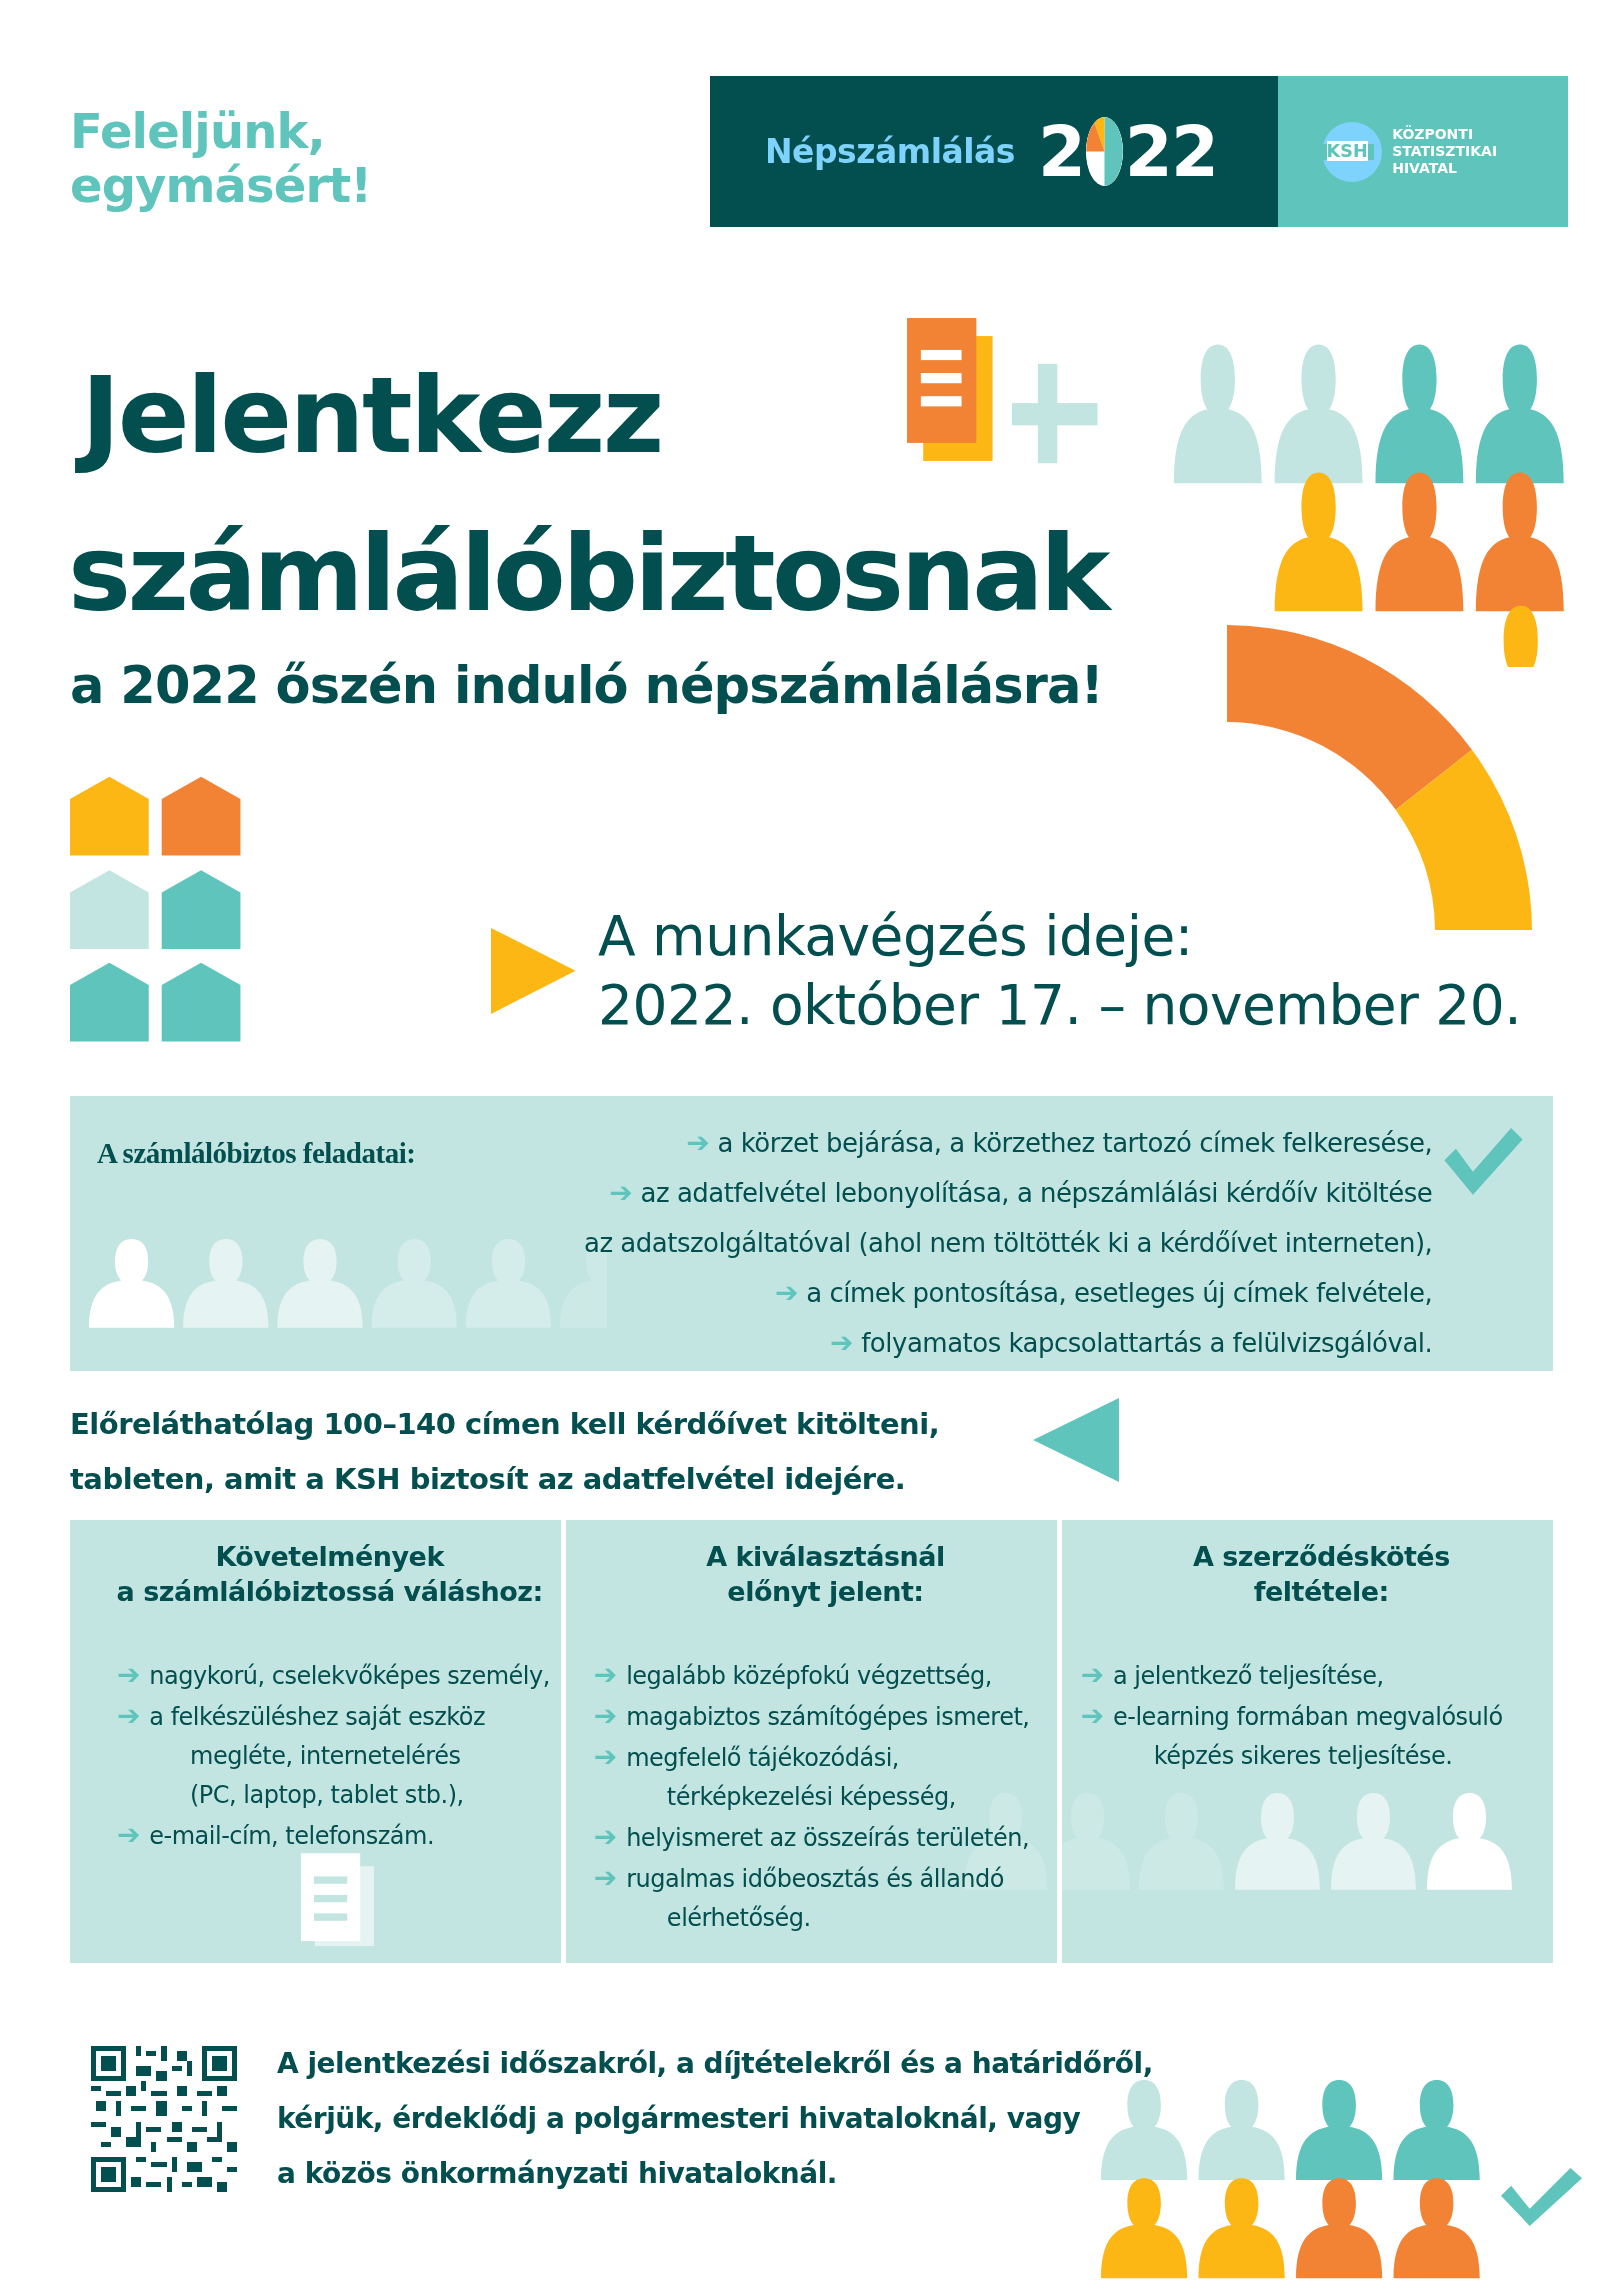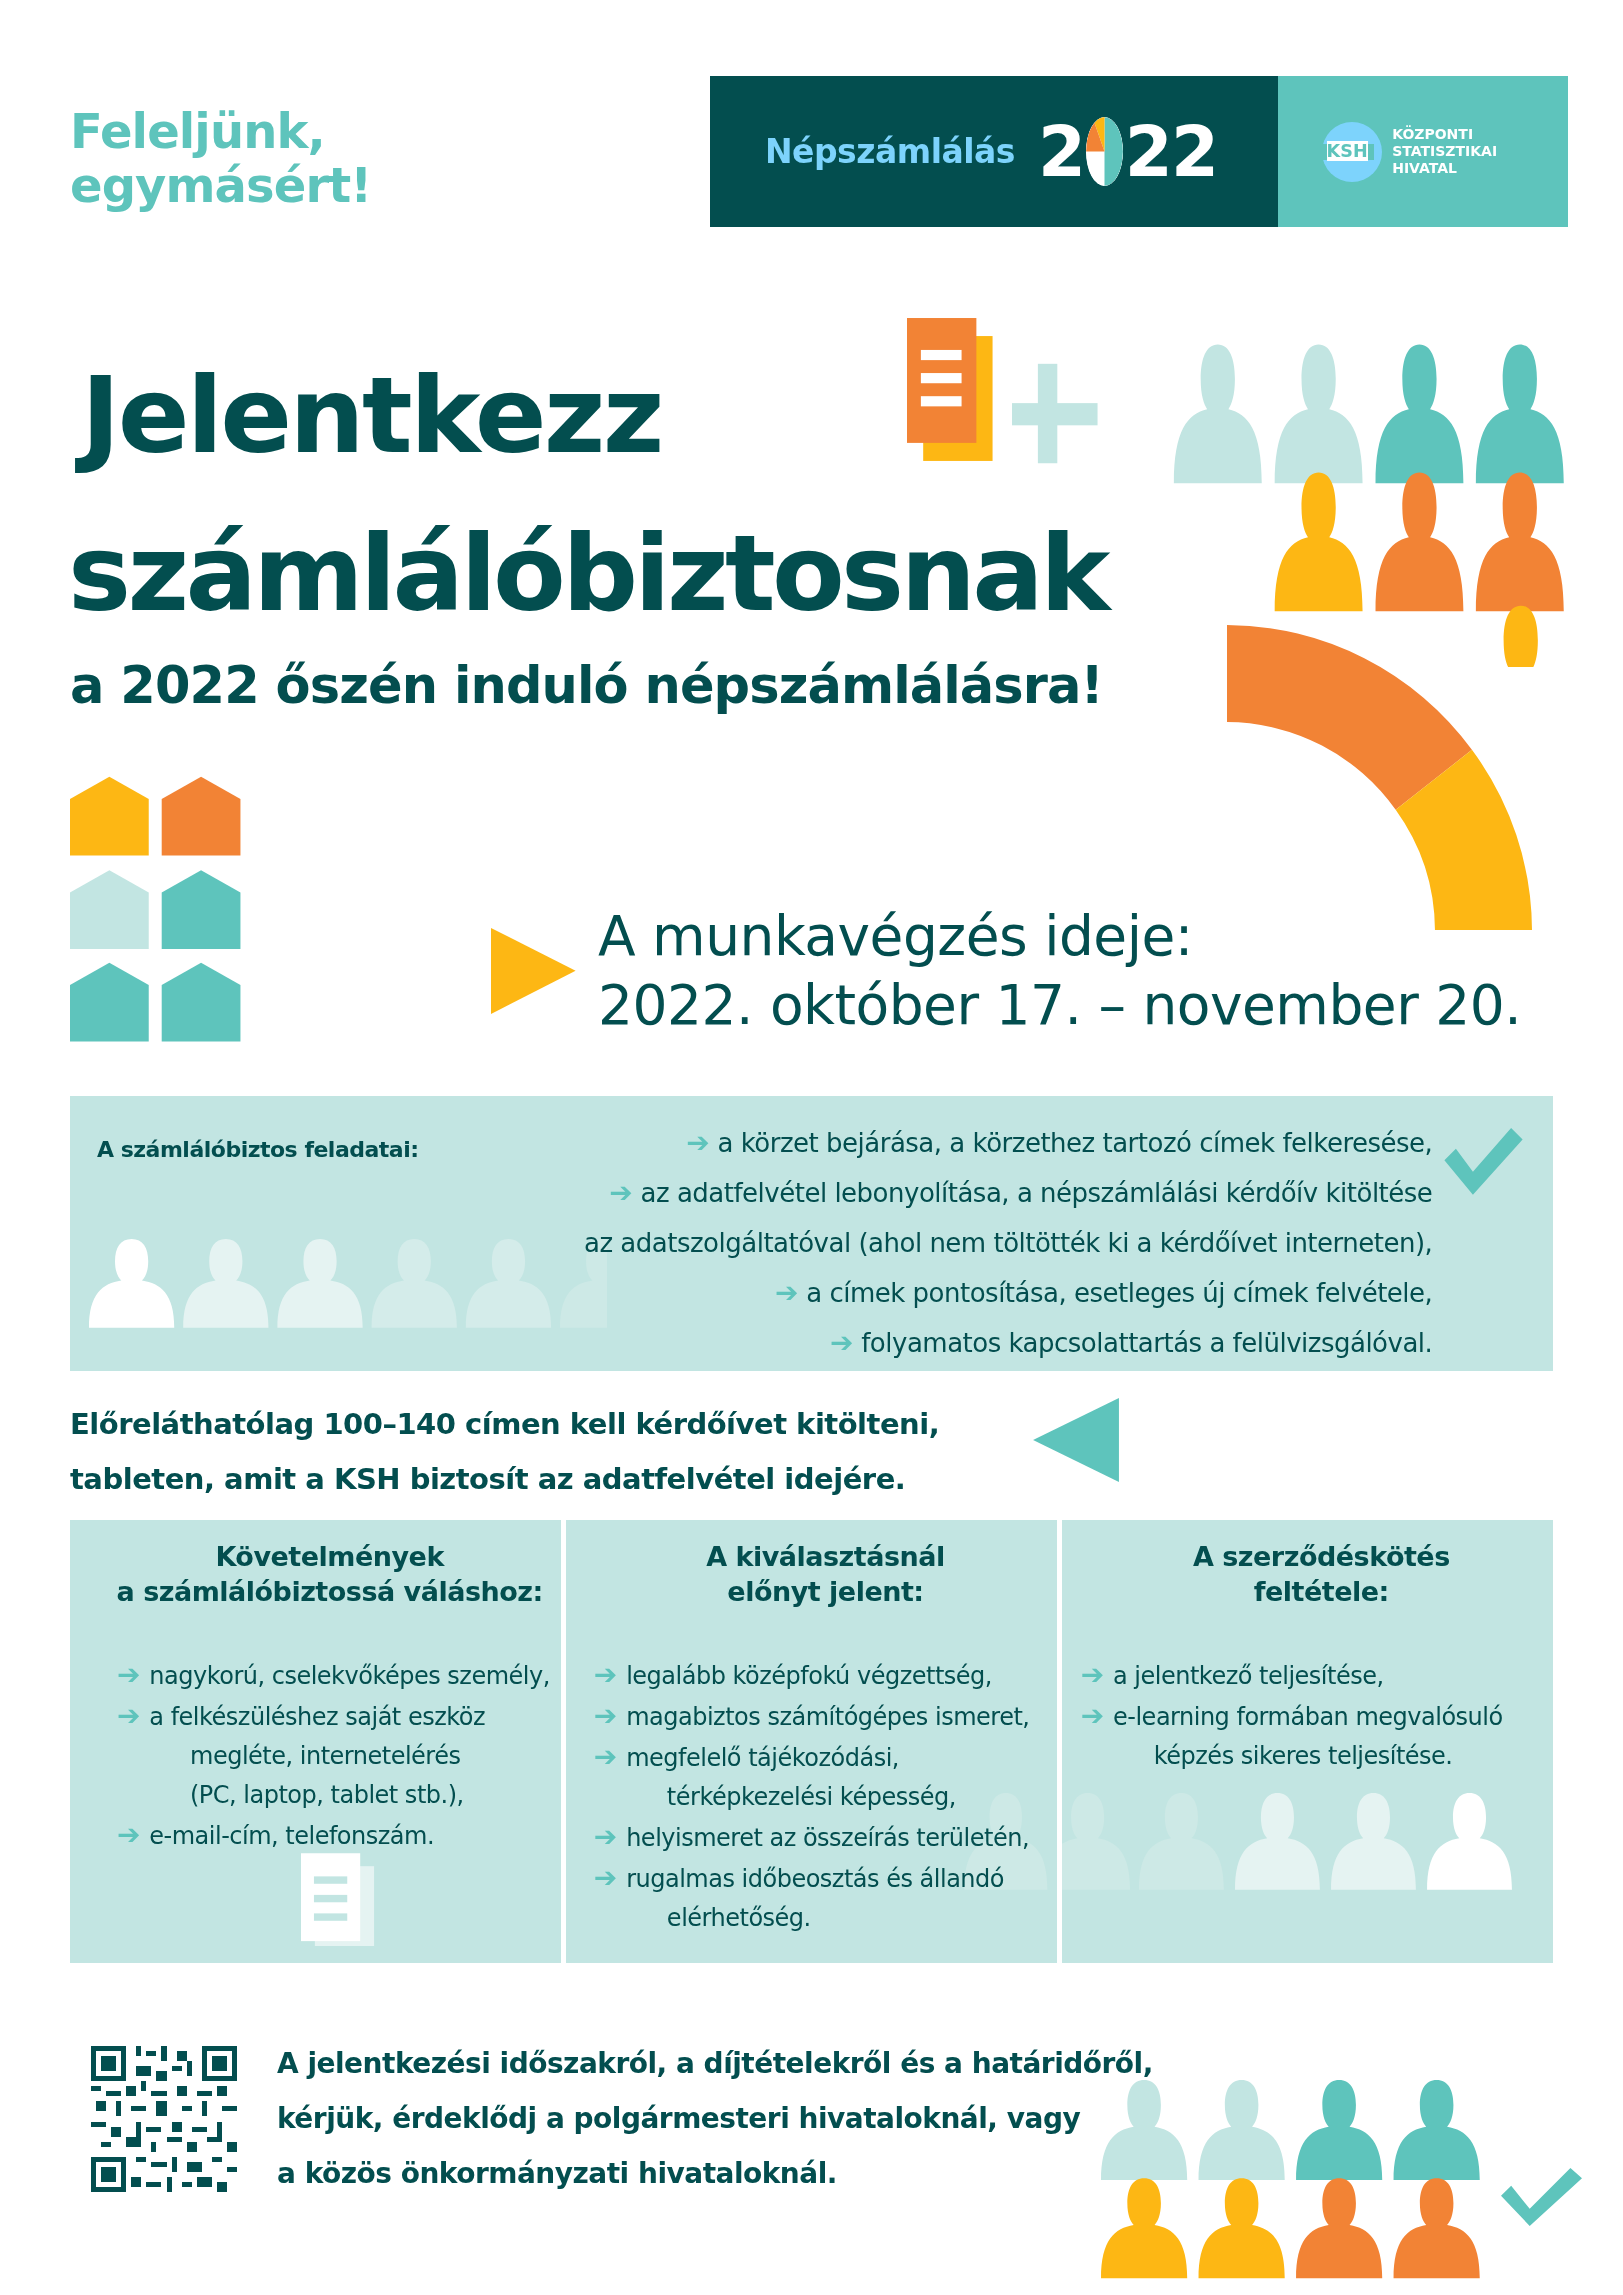--- a/index.html
+++ b/index.html
@@ -16,21 +16,21 @@
   .ksh-logo span{color:#5ec4bc;font-weight:bold;font-size:17.6px;background:#fff;}
   .ksh-band{position:absolute;left:0;right:8.3px;top:22px;height:16.7px;background:#5ec4bc;}
   .ksh-band-txt{position:absolute;left:4.6px;top:19.4px;font-weight:bold;font-size:18.5px;color:#fff;}
   .ksh-name{margin-left:10.2px;color:#fff;font-weight:bold;font-size:14px;line-height:16.7px;}
   .title1{left:68px;top:356px;font-weight:bold;font-size:106px;line-height:120px;letter-spacing:-2.8px;color:#034e4f;margin-left:13px;}
   .title2{left:68px;top:514px;font-weight:bold;font-size:106px;line-height:120px;letter-spacing:-3.7px;color:#034e4f;}
   .subtitle{left:70px;top:656px;font-weight:bold;font-size:51px;letter-spacing:-0.9px;color:#034e4f;}
   .date-lines{left:598px;top:902px;font-size:55px;line-height:69px;color:#034e4f;letter-spacing:-0.5px;}
   .panel{background:#c2e5e2;}
   .tasks{left:70px;top:1096px;width:1483px;height:275px;}
-  .tasks-title{left:27px;top:41px;font-weight:bold;font-size:22px;letter-spacing:-0.5px;}
+  .tasks-title{left:27px;top:41px;font-weight:bold;font-size:29px;letter-spacing:-0.5px;font-family:Liberation Serif, serif;}
   .task-list{left:514px;top:22px;font-size:26px;line-height:50px;letter-spacing:-0.5px;margin:0;padding:0;list-style:none;}
   .task-list li{position:relative;padding-left:0;text-align:right;}
   .arrow{display:inline-block;width:24px;color:#5ec4bc;font-weight:bold;font-size:28px;margin-left:-32px;margin-right:8.3px;}
   .note{left:70px;top:1397px;font-weight:bold;font-size:29px;line-height:55px;letter-spacing:-0.5px;}
   .cols{left:70px;top:1520px;width:1483px;height:443px;display:flex;gap:4.6px;}
   .col{background:#c2e5e2;flex:1;position:relative;overflow:hidden;}
   .col-head{text-align:center;font-weight:bold;font-size:27px;line-height:35px;margin-top:18.5px;letter-spacing:-0.5px;padding-left:28px;}
   .col-list{list-style:none;margin:46px 0 0 0;padding:0 0 0 79px;font-size:24px;line-height:39px;letter-spacing:-0.5px;position:relative;z-index:2;}
   .col-list li{}
   .col-list .cont{display:block;margin-left:41px;}

